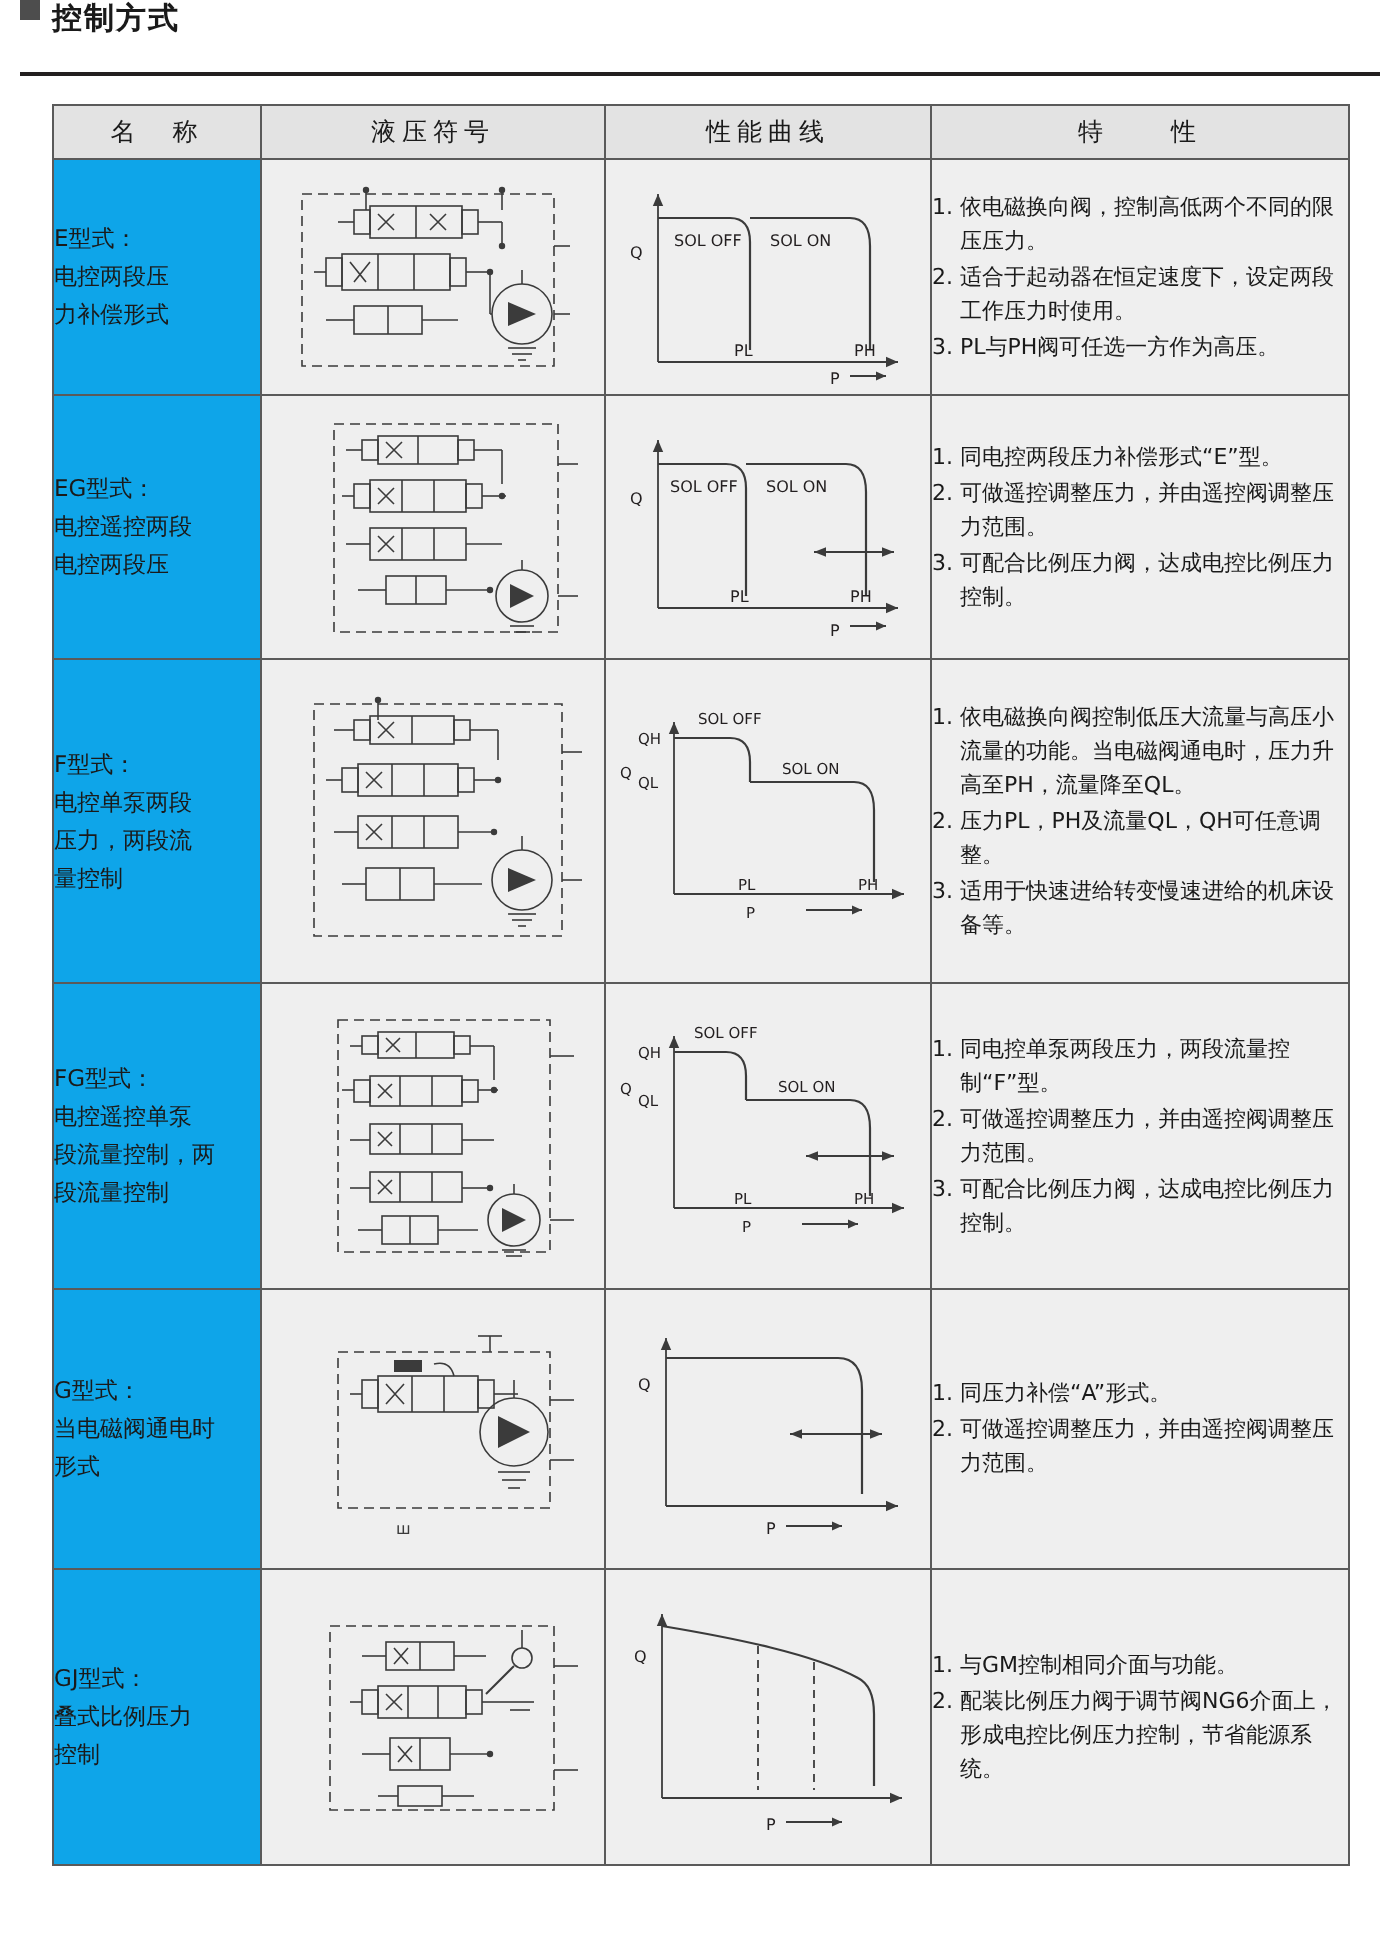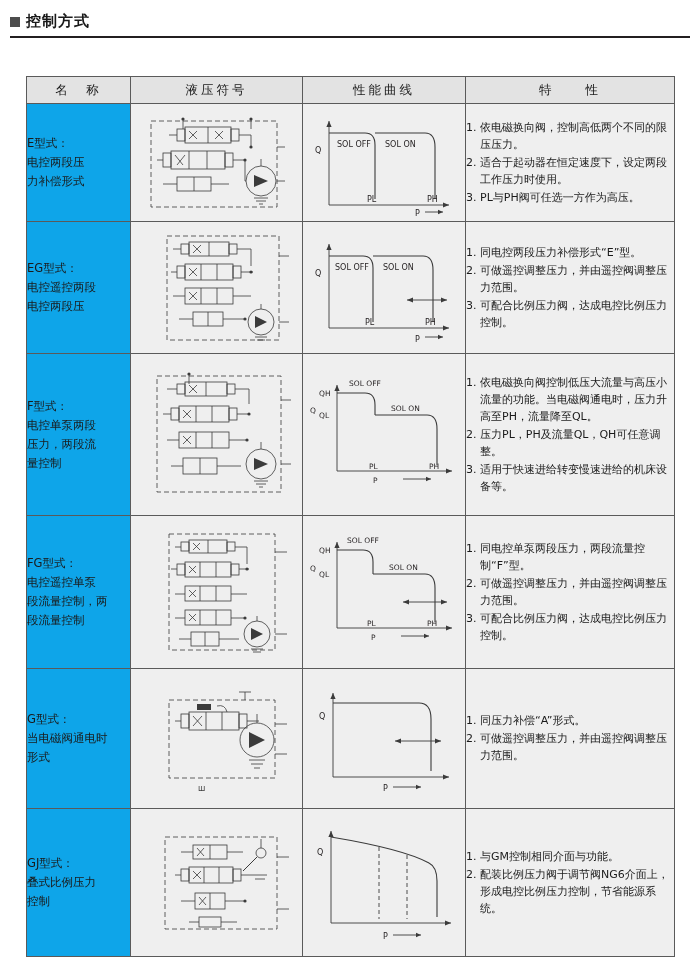--- a/index.html
+++ b/index.html
@@ -18,23 +18,22 @@
   .page {
     width: 700px;
     height: 975px;
     position: relative;
     box-sizing: border-box;
   }
   
   .page-title {
     position: absolute;
     left: 10px;
-    top: 12px;
+    top: 0;
     display: flex;
-    align-items: center;
     gap: 6px;
   }
   .title-marker {
     width: 10px;
     height: 10px;
     background: #4d4d4d;
     display: inline-block;
   }
   .title-text {
     font-size: 15px;
@@ -51,21 +50,20 @@
     background: #231f20;
   }
   
   table.spec {
     position: absolute;
     left: 26px;
     top: 52px;
     border-collapse: collapse;
     width: 648px;
     table-layout: fixed;
-    margin-top: 24px;
   }
   table.spec th, table.spec td {
     border: 1px solid #5a5a5a;
     vertical-align: middle;
     padding: 0;
   }
   table.spec thead th {
     background: #e3e3e3;
     height: 26px;
     font-size: 12.5px;

